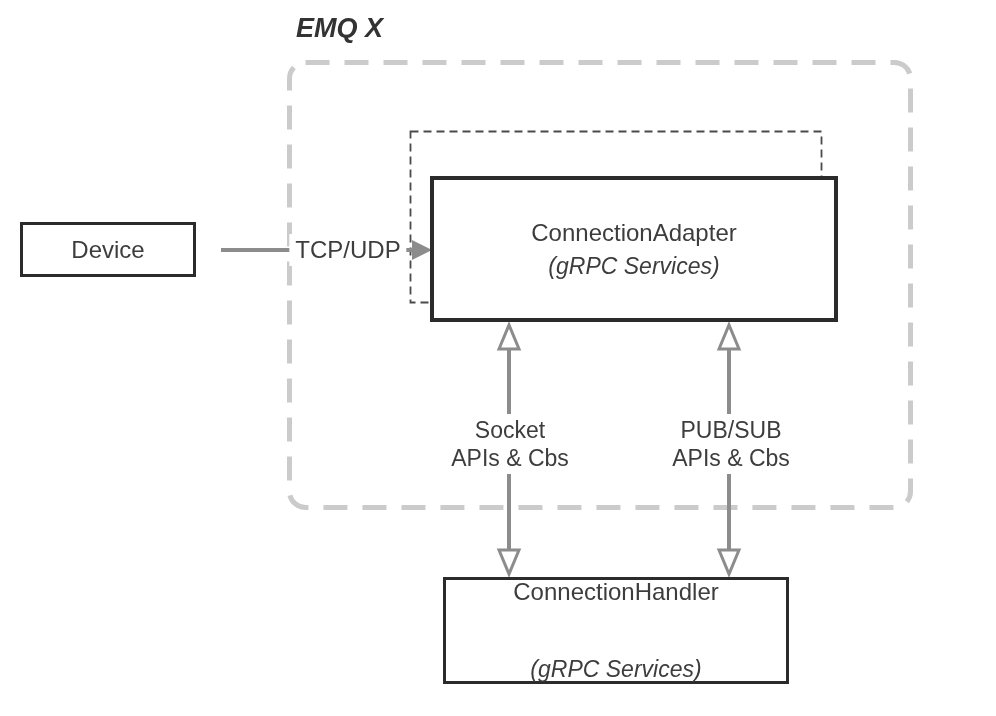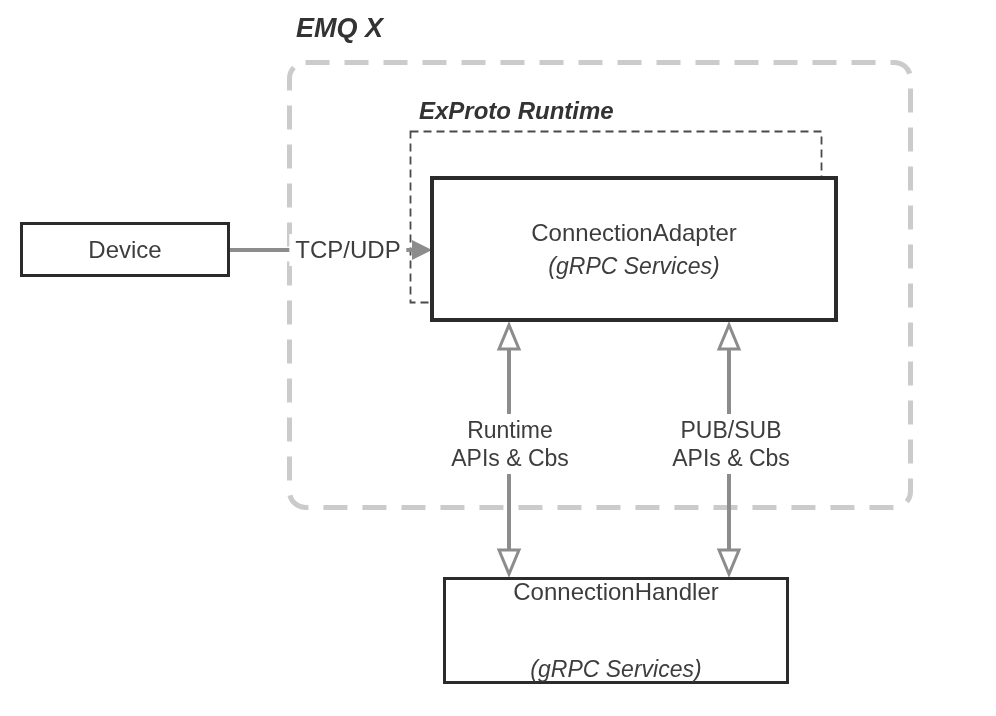--- a/index.html
+++ b/index.html
@@ -32,21 +32,21 @@
   .group-label.exproto{left:419px;top:97px;font-size:24px;}
   .node{
     position:absolute;
     background:var(--bg);
     border:3px solid var(--box-border);
     display:flex;flex-direction:column;
     align-items:center;justify-content:center;
     text-align:center;
     box-sizing:border-box;
   }
-  .node.device{left:20px;top:222px;width:210px;height:55px;}
+  .node.device{left:20px;top:222px;width:176px;height:55px;}
   .node.adapter{left:430px;top:176px;width:408px;height:146px;border-width:4px;}
   .node.handler{left:443px;top:577px;width:346px;height:107px;gap:44px;}
   .node-title{font-size:24px;line-height:30px;}
   .node-subtitle{font-size:23px;line-height:30px;font-style:italic;margin-top:3px;text-align:center;}
   .edge-label{
     position:absolute;
     background:var(--bg);
     font-size:23px;
     line-height:28px;
     text-align:center;
@@ -81,40 +81,39 @@
 
     <g>
       <line x1="729" y1="334" x2="729" y2="564" stroke="var(--arrow)" stroke-width="4"></line>
       <polygon points="719,349 729,325 739,349" fill="#ffffff" stroke="var(--arrow)" stroke-width="3" stroke-linejoin="miter"></polygon>
       <polygon points="719,550 729,574 739,550" fill="#ffffff" stroke="var(--arrow)" stroke-width="3" stroke-linejoin="miter"></polygon>
     </g>
   </svg>
 
   <div class="group-label emqx">EMQ X</div>
 
-  <div class="group-label exproto">ExProto Runtime</div>
 
   <div class="node device">
     <div class="node-title">Device</div>
   </div>
 
   <div class="node adapter">
     <div class="node-title">ConnectionAdapter</div>
     <div class="node-subtitle">(gRPC Services)</div>
   </div>
 
   <div class="node handler">
     <div class="node-title">ConnectionHandler</div>
     <div class="node-subtitle">(gRPC Services)</div>
   </div>
 
   <div class="edge-label tcp">TCP/UDP</div>
 
   <div class="edge-label socket">
-    <div>Runtime</div>
+    <div>Socket</div>
     <div>APIs &amp; Cbs</div>
   </div>
 
   <div class="edge-label pubsub">
     <div>PUB/SUB</div>
     <div>APIs &amp; Cbs</div>
   </div>
 
 </div>
 

